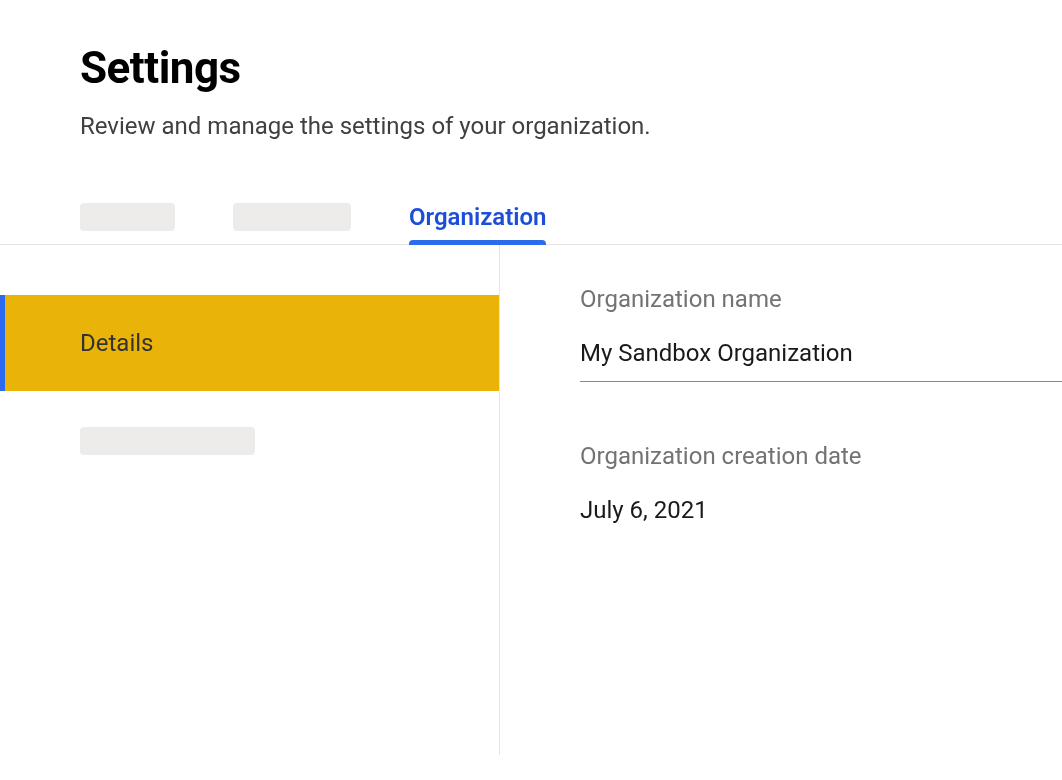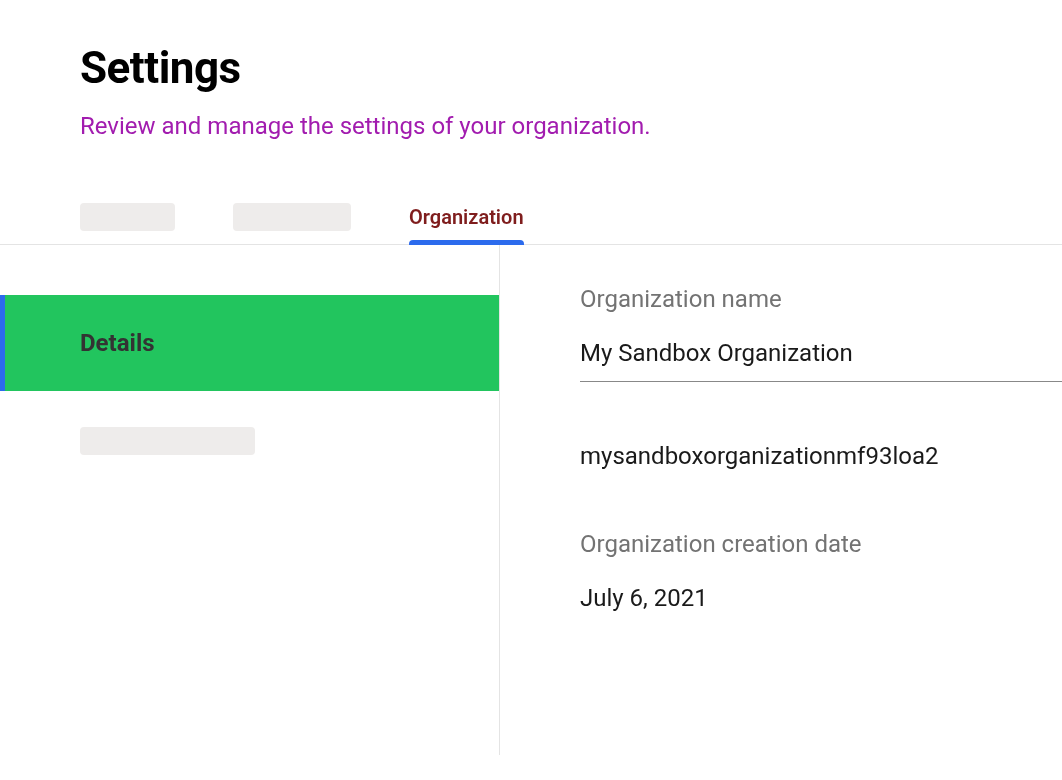--- a/index.html
+++ b/index.html
@@ -17,41 +17,41 @@
     .page-title {
       font-size: 44px;
       font-weight: 700;
       color: #000000;
       letter-spacing: -0.5px;
       margin-bottom: 18px;
     }
     .page-subtitle {
       font-size: 24px;
       font-weight: 400;
-      color: #a21caf;
+      color: #404040;
       margin-bottom: 50px;
     }
     .tabs-row {
       display: flex;
       align-items: center;
       gap: 58px;
       padding-left: 80px;
       border-bottom: 1px solid #e4e4e4;
       height: 55px;
     }
     .tab-placeholder {
       background: #eeeceb;
       border-radius: 4px;
     }
     .tab-placeholder.small { width: 95px; height: 28px; }
     .tab-placeholder.med { width: 118px; height: 28px; }
     .tab {
-      font-size: 20px;
+      font-size: 24px;
       font-weight: 600;
-      color: #7f1d1d;
+      color: #1d4ed8;
       position: relative;
       cursor: pointer;
       height: 100%;
       display: flex;
       align-items: center;
     }
     .tab.active::after {
       content: "";
       position: absolute;
       left: 0;
@@ -73,25 +73,24 @@
     .sidebar-item {
       height: 96px;
       display: flex;
       align-items: center;
       padding-left: 80px;
       font-size: 24px;
       color: #555;
       cursor: pointer;
     }
     .sidebar-item.selected {
-      background: #22c55e;
+      background: #eab308;
       border-left: 5px solid #2c6bed;
       padding-left: 75px;
       color: #333;
-      font-weight: bold;
     }
     .sidebar-placeholder {
       margin: 36px 0 0 80px;
       width: 175px;
       height: 28px;
       background: #eeeceb;
       border-radius: 4px;
     }
     .main {
       flex: 1;
@@ -145,21 +144,20 @@
   </div>
 
   <div class="main">
 
     <div class="field-group">
       <div class="field-label">Organization name</div>
       <input class="text-input" type="text" value="My Sandbox Organization" style="">
     </div>
 
     <div class="field-group">
-      <div class="field-value-static">mysandboxorganizationmf93loa2</div>
     </div>
 
     <div class="field-group">
       <div class="field-label">Organization creation date</div>
       <div class="field-value-static">July 6, 2021</div>
     </div>
 
   </div>
 </div>
 

